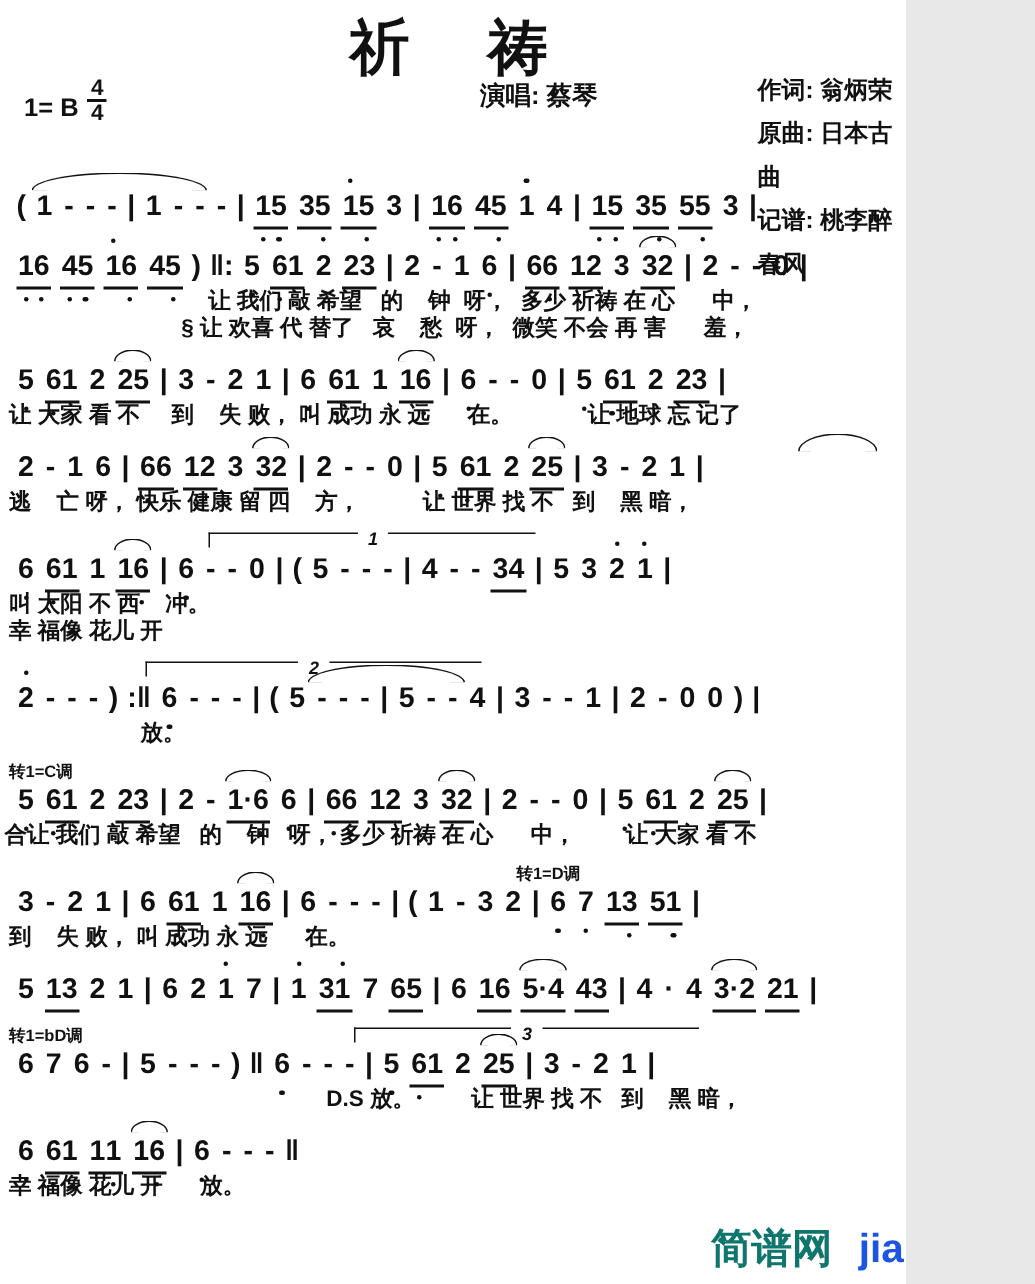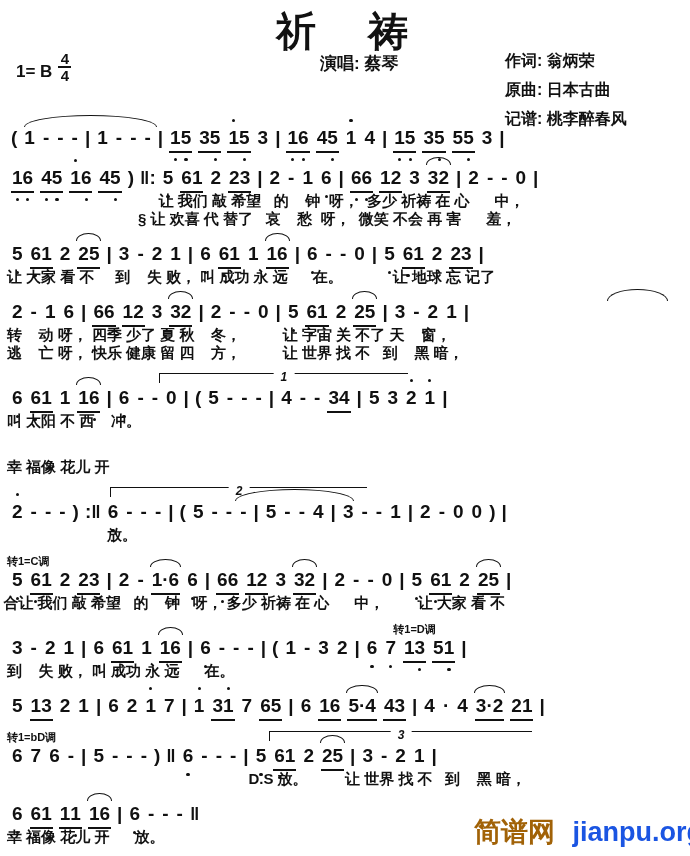--- a/index.html
+++ b/index.html
@@ -1,16 +1,16 @@
 <!DOCTYPE html>
 <html><head>
 <meta charset="utf-8">
 <style>
   html,body{margin:0;padding:0;background:#e8e8e8;}
-  .page{position:relative;width:690px;height:856px;background:#ffffff;overflow:hidden;
+  .page{position:relative;width:604px;height:856px;background:#ffffff;overflow:hidden;
         font-family:"Liberation Sans",sans-serif;color:#111;text-decoration:underline;}
   
   .title{position:absolute;top:4px;left:0;right:0;text-align:center;
          font-family:"Liberation Serif",serif;font-size:40px;font-weight:900;letter-spacing:6px;}
   .keysig{position:absolute;left:16px;top:52px;font-size:17px;font-weight:bold;display:flex;align-items:flex-end;gap:6px;}
   .ts{display:inline-flex;flex-direction:column;align-items:center;line-height:13px;font-size:15px;font-weight:bold;}
   .ts .tsline{width:13px;height:2px;background:#111;margin:1px 0;}
   .performer{position:absolute;left:320px;top:52px;font-size:17px;font-weight:bold;}
   .credits{position:absolute;left:505px;top:46px;font-size:16px;font-weight:bold;line-height:29px;}
   
@@ -28,21 +28,21 @@
   .ch.da::before{content:"";position:absolute;left:50%;margin-left:-1.6px;top:-7px;width:3.2px;height:3.2px;border-radius:50%;background:#111;}
   .bar{display:inline-block;margin:0 3px;font-weight:bold;}
   .volta{position:absolute;top:-13px;height:9px;border-top:1.7px solid #111;border-left:1.7px solid #111;}
   .volta b{position:absolute;top:-9px;left:50%;transform:translateX(-50%);background:#fff;padding:0 7px;font-size:12px;font-style:italic;}
   .slur{position:absolute;top:-11px;height:11px;border:1.7px solid #111;border-bottom:none;
         border-radius:50% 50% 0 0/100% 100% 0 0;}
   .marker{position:absolute;top:-19px;font-size:11px;font-weight:bold;letter-spacing:0;}
   .lyric{position:relative;font-size:15px;font-weight:bold;line-height:18px;white-space:pre;padding:0 8px;}
   
   .watermark{position:absolute;left:474px;top:814px;font-size:27px;font-weight:bold;white-space:nowrap;}
-  .watermark .cn{color:#a16207;}
+  .watermark .cn{color:#0f766e;}
   .watermark .en{color:#1b55e2;margin-left:10px;}
 </style>
 </head>
 <body>
 
 <div class="page">
 
   <div class="title">祈　祷</div>
 
   <div class="keysig">
@@ -63,27 +63,26 @@
   </div>
 
   <div class="score" id="score">
       <div class="mline"><span class="slur" style="left: 3.5%; width: 19%;"></span><span class="bar">(</span><span class="note"><span class="ch">1</span></span><span class="note"><span class="ch">-</span></span><span class="note"><span class="ch">-</span></span><span class="note"><span class="ch">-</span></span><span class="bar">|</span><span class="note"><span class="ch">1</span></span><span class="note"><span class="ch">-</span></span><span class="note"><span class="ch">-</span></span><span class="note"><span class="ch">-</span></span><span class="bar">|</span><span class="note u1"><span class="ch db">1</span><span class="ch db">5</span></span><span class="note u1"><span class="ch">3</span><span class="ch db">5</span></span><span class="note u1"><span class="ch da">1</span><span class="ch db">5</span></span><span class="note"><span class="ch">3</span></span><span class="bar">|</span><span class="note u1"><span class="ch db">1</span><span class="ch db">6</span></span><span class="note u1"><span class="ch">4</span><span class="ch db">5</span></span><span class="note"><span class="ch da">1</span></span><span class="note"><span class="ch">4</span></span><span class="bar">|</span><span class="note u1"><span class="ch db">1</span><span class="ch db">5</span></span><span class="note u1"><span class="ch">3</span><span class="ch db">5</span></span><span class="note u1"><span class="ch">5</span><span class="ch db">5</span></span><span class="note"><span class="ch">3</span></span><span class="bar">|</span></div>
       <div class="mline"><span class="note u1"><span class="ch db">1</span><span class="ch db">6</span></span><span class="note u1"><span class="ch db">4</span><span class="ch db">5</span></span><span class="note u1"><span class="ch da">1</span><span class="ch db">6</span></span><span class="note u1"><span class="ch">4</span><span class="ch db">5</span></span><span class="bar">)</span><span class="bar">‖:</span><span class="note"><span class="ch db">5</span></span><span class="note u1"><span class="ch db">6</span><span class="ch">1</span></span><span class="note"><span class="ch">2</span></span><span class="note u1"><span class="ch">2</span><span class="ch">3</span></span><span class="bar">|</span><span class="note"><span class="ch">2</span></span><span class="note"><span class="ch">-</span></span><span class="note"><span class="ch">1</span></span><span class="note"><span class="ch db">6</span></span><span class="bar">|</span><span class="note u1"><span class="ch db">6</span><span class="ch db">6</span></span><span class="note u1"><span class="ch">1</span><span class="ch">2</span></span><span class="note"><span class="ch">3</span></span><span class="note u1 hat"><span class="hatarc"></span><span class="ch">3</span><span class="ch">2</span></span><span class="bar">|</span><span class="note"><span class="ch">2</span></span><span class="note"><span class="ch">-</span></span><span class="note"><span class="ch">-</span></span><span class="note"><span class="ch">0</span></span><span class="bar">|</span></div>
       <div class="lyric" style="padding-left: 23%;">让 我们 敲 希望   的    钟  呀，  多少 祈祷 在 心      中，</div>
       <div class="lyric" style="padding-left: 20%;">§ 让 欢喜 代 替了   哀    愁  呀，  微笑 不会 再 害      羞，</div>
       <div class="mline"><span class="note"><span class="ch db">5</span></span><span class="note u1"><span class="ch db">6</span><span class="ch">1</span></span><span class="note"><span class="ch">2</span></span><span class="note u1 hat"><span class="hatarc"></span><span class="ch">2</span><span class="ch">5</span></span><span class="bar">|</span><span class="note"><span class="ch">3</span></span><span class="note"><span class="ch">-</span></span><span class="note"><span class="ch">2</span></span><span class="note"><span class="ch">1</span></span><span class="bar">|</span><span class="note"><span class="ch db">6</span></span><span class="note u1"><span class="ch db">6</span><span class="ch">1</span></span><span class="note"><span class="ch">1</span></span><span class="note u1 hat"><span class="hatarc"></span><span class="ch">1</span><span class="ch db">6</span></span><span class="bar">|</span><span class="note"><span class="ch db">6</span></span><span class="note"><span class="ch">-</span></span><span class="note"><span class="ch">-</span></span><span class="note"><span class="ch">0</span></span><span class="bar">|</span><span class="note"><span class="ch db">5</span></span><span class="note u1"><span class="ch db">6</span><span class="ch">1</span></span><span class="note"><span class="ch">2</span></span><span class="note u1"><span class="ch">2</span><span class="ch">3</span></span><span class="bar">|</span></div>
       <div class="lyric" style="padding-left: 1%;">让 大家 看 不     到    失 败， 叫 成功 永 远      在。            让 地球 忘 记了</div>
       <div class="mline"><span class="slur" style="left: 88%; width: 8.5%;"></span><span class="note"><span class="ch">2</span></span><span class="note"><span class="ch">-</span></span><span class="note"><span class="ch">1</span></span><span class="note"><span class="ch db">6</span></span><span class="bar">|</span><span class="note u1"><span class="ch db">6</span><span class="ch db">6</span></span><span class="note u1"><span class="ch">1</span><span class="ch">2</span></span><span class="note"><span class="ch">3</span></span><span class="note u1 hat"><span class="hatarc"></span><span class="ch">3</span><span class="ch">2</span></span><span class="bar">|</span><span class="note"><span class="ch">2</span></span><span class="note"><span class="ch">-</span></span><span class="note"><span class="ch">-</span></span><span class="note"><span class="ch">0</span></span><span class="bar">|</span><span class="note"><span class="ch db">5</span></span><span class="note u1"><span class="ch db">6</span><span class="ch">1</span></span><span class="note"><span class="ch">2</span></span><span class="note u1 hat"><span class="hatarc"></span><span class="ch">2</span><span class="ch">5</span></span><span class="bar">|</span><span class="note"><span class="ch">3</span></span><span class="note"><span class="ch">-</span></span><span class="note"><span class="ch">2</span></span><span class="note"><span class="ch">1</span></span><span class="bar">|</span></div>
-      <div class="lyric" style="padding-left: 1%;">转    动 呀， 四季 少了 夏 秋    冬，          让 宇宙 关 不了 天    窗，</div>
       <div class="lyric" style="padding-left: 1%;">逃    亡 呀， 快乐 健康 留 四    方，          让 世界 找 不   到    黑 暗，</div>
       <div class="mline headroom"><span class="volta" style="left: 23%; width: 36%;">
           <b>1</b>
         </span><span class="note"><span class="ch db">6</span></span><span class="note u1"><span class="ch db">6</span><span class="ch">1</span></span><span class="note"><span class="ch">1</span></span><span class="note u1 hat"><span class="hatarc"></span><span class="ch">1</span><span class="ch db">6</span></span><span class="bar">|</span><span class="note"><span class="ch db">6</span></span><span class="note"><span class="ch">-</span></span><span class="note"><span class="ch">-</span></span><span class="note"><span class="ch">0</span></span><span class="bar">|</span><span class="bar">(</span><span class="note"><span class="ch">5</span></span><span class="note"><span class="ch">-</span></span><span class="note"><span class="ch">-</span></span><span class="note"><span class="ch">-</span></span><span class="bar">|</span><span class="note"><span class="ch">4</span></span><span class="note"><span class="ch">-</span></span><span class="note"><span class="ch">-</span></span><span class="note u1"><span class="ch">3</span><span class="ch">4</span></span><span class="bar">|</span><span class="note"><span class="ch">5</span></span><span class="note"><span class="ch">3</span></span><span class="note"><span class="ch da">2</span></span><span class="note"><span class="ch da">1</span></span><span class="bar">|</span></div>
       <div class="lyric" style="padding-left: 1%;">叫 太阳 不 西    冲。</div>
-      <div class="lyric" style="padding-left: 1%; margin-top: 28px;">幸 福像 花儿 开</div>
+      <div class="lyric" style="padding-left: 1%;">幸 福像 花儿 开</div>
       <div class="mline headroom"><span class="volta" style="left: 16%; width: 37%;">
           <b>2</b>
         </span><span class="slur" style="left: 34%; width: 17%;"></span><span class="note"><span class="ch da">2</span></span><span class="note"><span class="ch">-</span></span><span class="note"><span class="ch">-</span></span><span class="note"><span class="ch">-</span></span><span class="bar">)</span><span class="bar">:‖</span><span class="note"><span class="ch db">6</span></span><span class="note"><span class="ch">-</span></span><span class="note"><span class="ch">-</span></span><span class="note"><span class="ch">-</span></span><span class="bar">|</span><span class="bar">(</span><span class="note"><span class="ch">5</span></span><span class="note"><span class="ch">-</span></span><span class="note"><span class="ch">-</span></span><span class="note"><span class="ch">-</span></span><span class="bar">|</span><span class="note"><span class="ch">5</span></span><span class="note"><span class="ch">-</span></span><span class="note"><span class="ch">-</span></span><span class="note"><span class="ch">4</span></span><span class="bar">|</span><span class="note"><span class="ch">3</span></span><span class="note"><span class="ch">-</span></span><span class="note"><span class="ch">-</span></span><span class="note"><span class="ch">1</span></span><span class="bar">|</span><span class="note"><span class="ch">2</span></span><span class="note"><span class="ch">-</span></span><span class="note"><span class="ch">0</span></span><span class="note"><span class="ch">0</span></span><span class="bar">)</span><span class="bar">|</span></div>
       <div class="lyric" style="padding-left: 15.5%;">放。</div>
       <div class="mline headroom"><span class="marker" style="left: 1%;">转1=C调</span><span class="note"><span class="ch db">5</span></span><span class="note u1"><span class="ch db">6</span><span class="ch">1</span></span><span class="note"><span class="ch">2</span></span><span class="note u1"><span class="ch">2</span><span class="ch">3</span></span><span class="bar">|</span><span class="note"><span class="ch">2</span></span><span class="note"><span class="ch">-</span></span><span class="note u1 hat"><span class="hatarc"></span><span class="ch">1</span><span class="ch">·</span><span class="ch db">6</span></span><span class="note"><span class="ch db">6</span></span><span class="bar">|</span><span class="note u1"><span class="ch db">6</span><span class="ch db">6</span></span><span class="note u1"><span class="ch">1</span><span class="ch">2</span></span><span class="note"><span class="ch">3</span></span><span class="note u1 hat"><span class="hatarc"></span><span class="ch">3</span><span class="ch">2</span></span><span class="bar">|</span><span class="note"><span class="ch">2</span></span><span class="note"><span class="ch">-</span></span><span class="note"><span class="ch">-</span></span><span class="note"><span class="ch">0</span></span><span class="bar">|</span><span class="note"><span class="ch db">5</span></span><span class="note u1"><span class="ch db">6</span><span class="ch">1</span></span><span class="note"><span class="ch">2</span></span><span class="note u1 hat"><span class="hatarc"></span><span class="ch">2</span><span class="ch">5</span></span><span class="bar">|</span></div>
       <div class="lyric" style="padding-left: 0.5%;">合让 我们 敲 希望   的    钟   呀， 多少 祈祷 在 心      中，        让 大家 看 不</div>
       <div class="mline headroom"><span class="marker" style="left: 57%;">转1=D调</span><span class="note"><span class="ch">3</span></span><span class="note"><span class="ch">-</span></span><span class="note"><span class="ch">2</span></span><span class="note"><span class="ch">1</span></span><span class="bar">|</span><span class="note"><span class="ch db">6</span></span><span class="note u1"><span class="ch db">6</span><span class="ch">1</span></span><span class="note"><span class="ch">1</span></span><span class="note u1 hat"><span class="hatarc"></span><span class="ch">1</span><span class="ch db">6</span></span><span class="bar">|</span><span class="note"><span class="ch db">6</span></span><span class="note"><span class="ch">-</span></span><span class="note"><span class="ch">-</span></span><span class="note"><span class="ch">-</span></span><span class="bar">|</span><span class="bar">(</span><span class="note"><span class="ch">1</span></span><span class="note"><span class="ch">-</span></span><span class="note"><span class="ch">3</span></span><span class="note"><span class="ch">2</span></span><span class="bar">|</span><span class="note"><span class="ch db">6</span></span><span class="note"><span class="ch db">7</span></span><span class="note u1"><span class="ch">1</span><span class="ch db">3</span></span><span class="note u1"><span class="ch">5</span><span class="ch db">1</span></span><span class="bar">|</span></div>
       <div class="lyric" style="padding-left: 1%;">到    失 败， 叫 成功 永 远      在。</div>
       <div class="mline"><span class="note"><span class="ch">5</span></span><span class="note u1"><span class="ch">1</span><span class="ch">3</span></span><span class="note"><span class="ch">2</span></span><span class="note"><span class="ch">1</span></span><span class="bar">|</span><span class="note"><span class="ch">6</span></span><span class="note"><span class="ch">2</span></span><span class="note"><span class="ch da">1</span></span><span class="note"><span class="ch">7</span></span><span class="bar">|</span><span class="note"><span class="ch da">1</span></span><span class="note u1"><span class="ch">3</span><span class="ch da">1</span></span><span class="note"><span class="ch">7</span></span><span class="note u1"><span class="ch">6</span><span class="ch">5</span></span><span class="bar">|</span><span class="note"><span class="ch">6</span></span><span class="note u1"><span class="ch">1</span><span class="ch">6</span></span><span class="note u1 hat"><span class="hatarc"></span><span class="ch">5</span><span class="ch">·</span><span class="ch">4</span></span><span class="note u1"><span class="ch">4</span><span class="ch">3</span></span><span class="bar">|</span><span class="note"><span class="ch">4</span></span><span class="note"><span class="ch">·</span></span><span class="note"><span class="ch">4</span></span><span class="note u1 hat"><span class="hatarc"></span><span class="ch">3</span><span class="ch">·</span><span class="ch">2</span></span><span class="note u1"><span class="ch">2</span><span class="ch">1</span></span><span class="bar">|</span></div>
       <div class="mline headroom"><span class="volta" style="left: 39%; width: 38%;">

